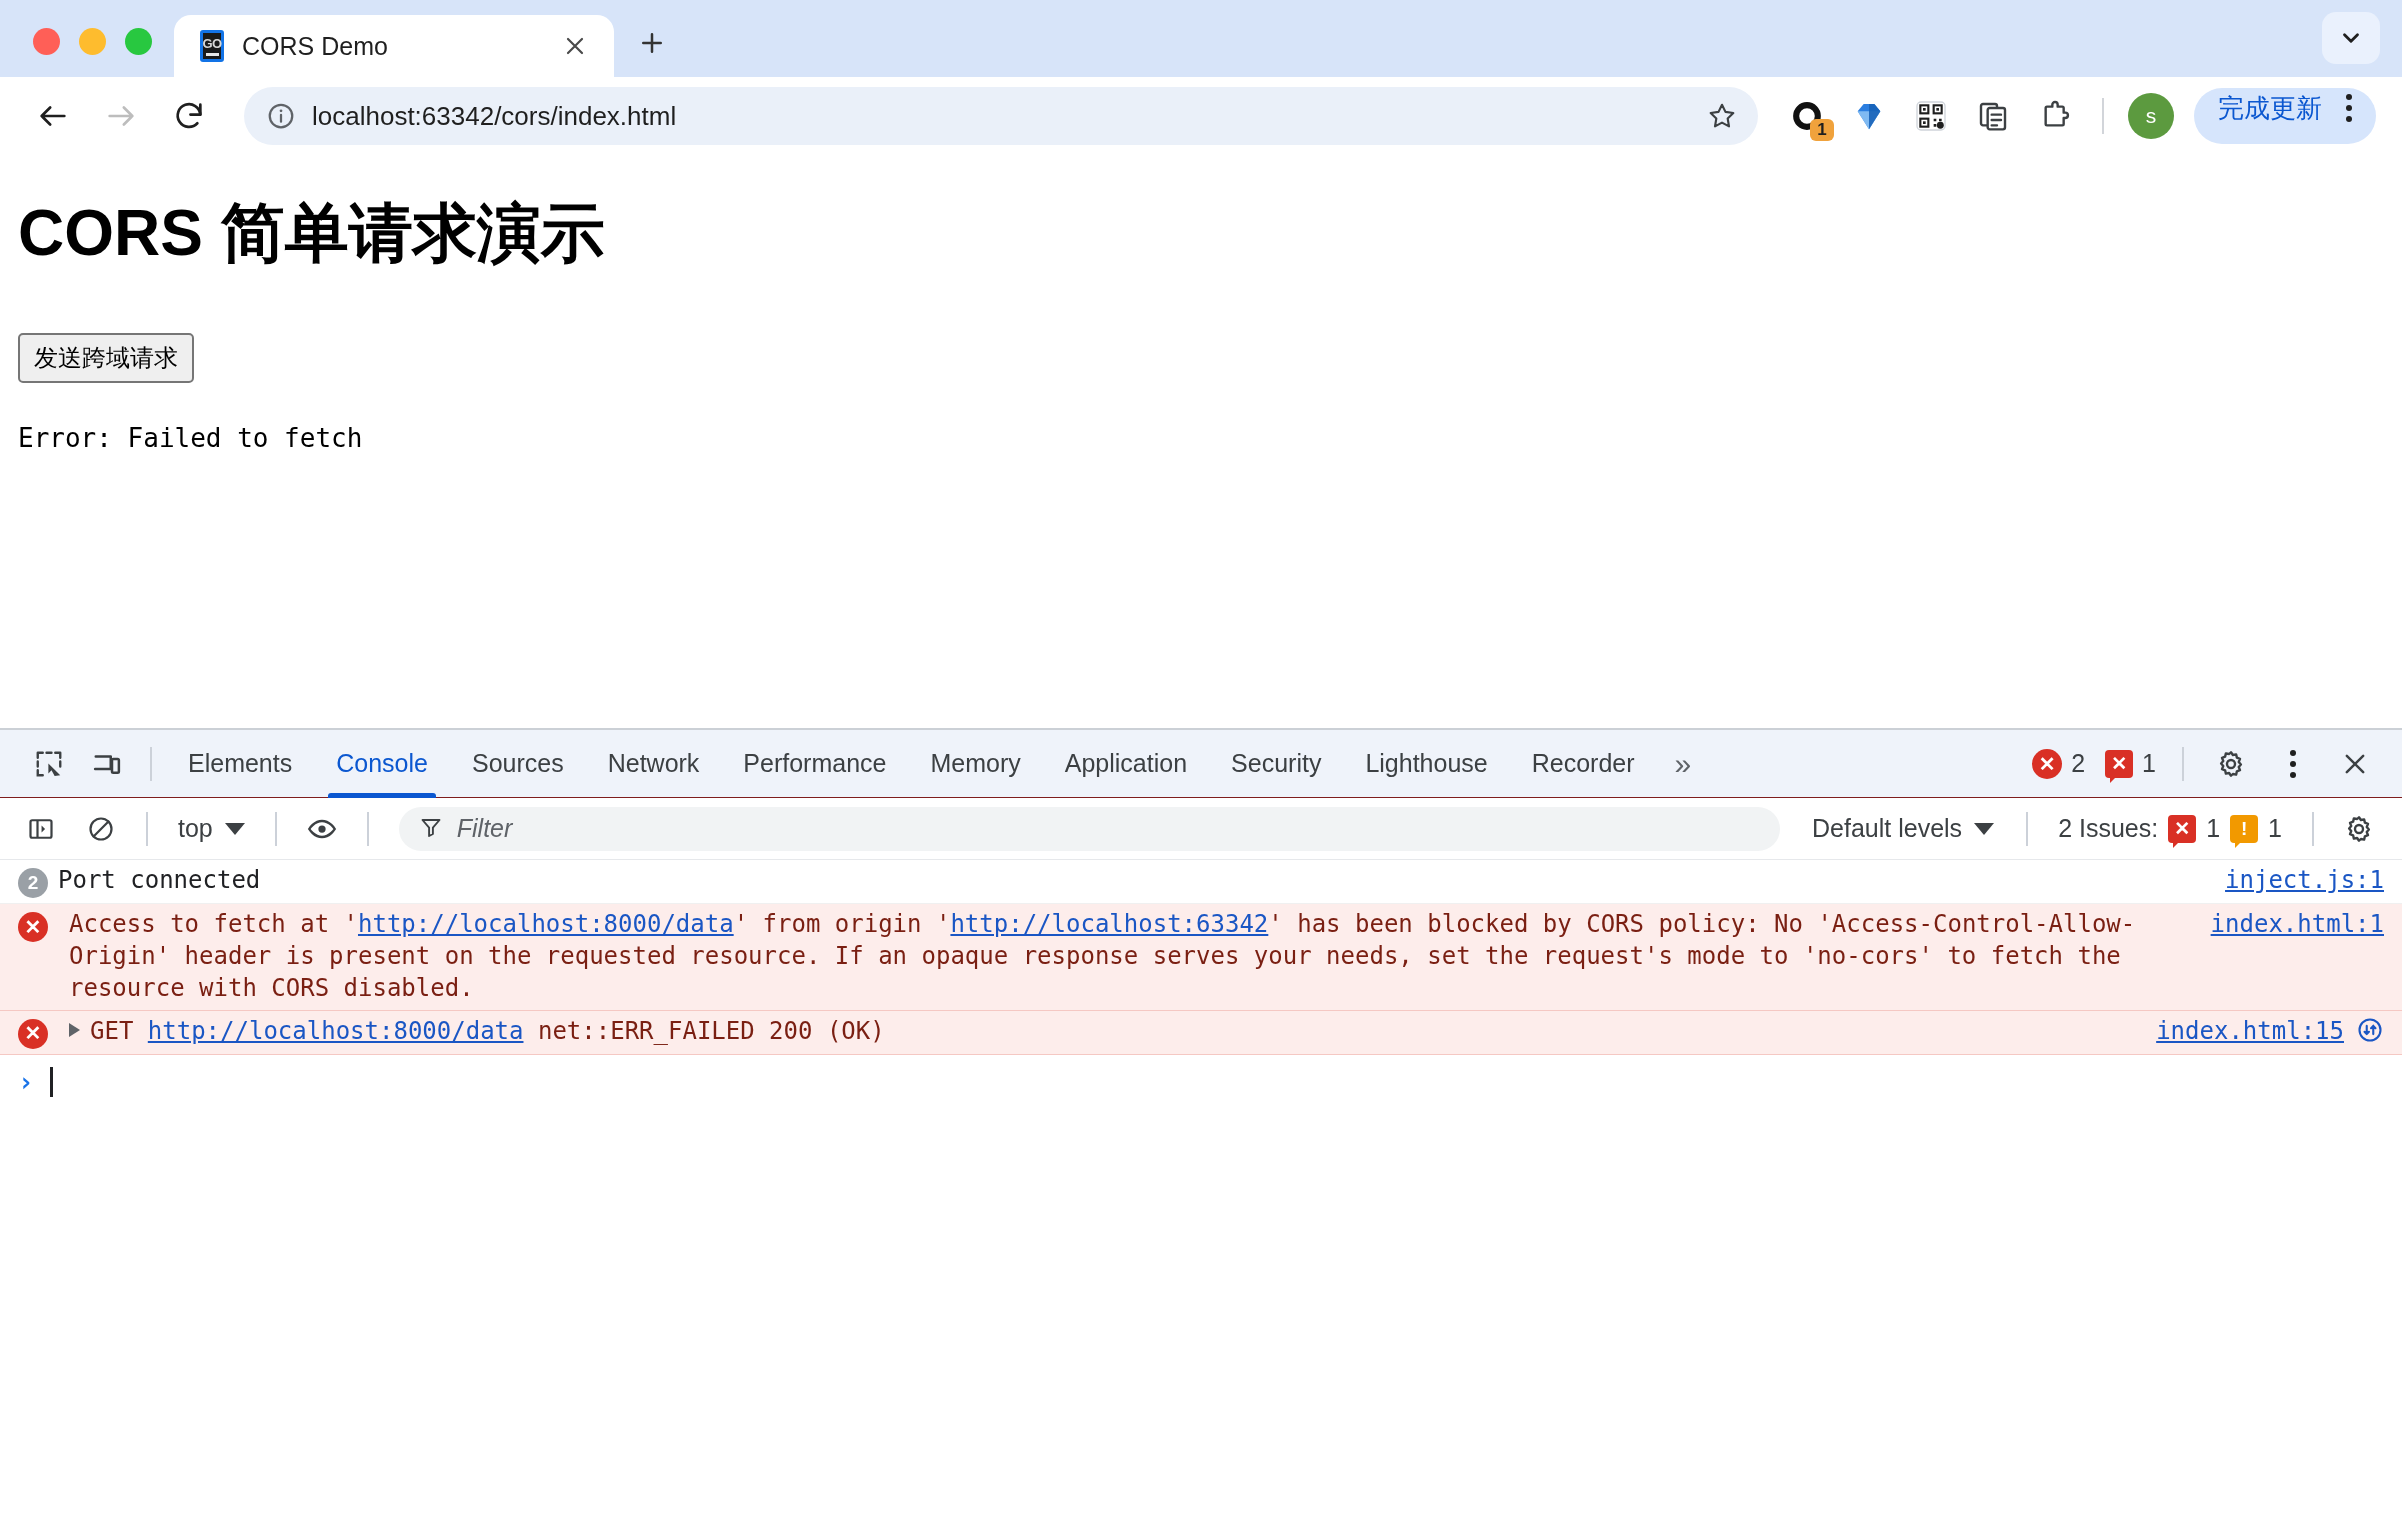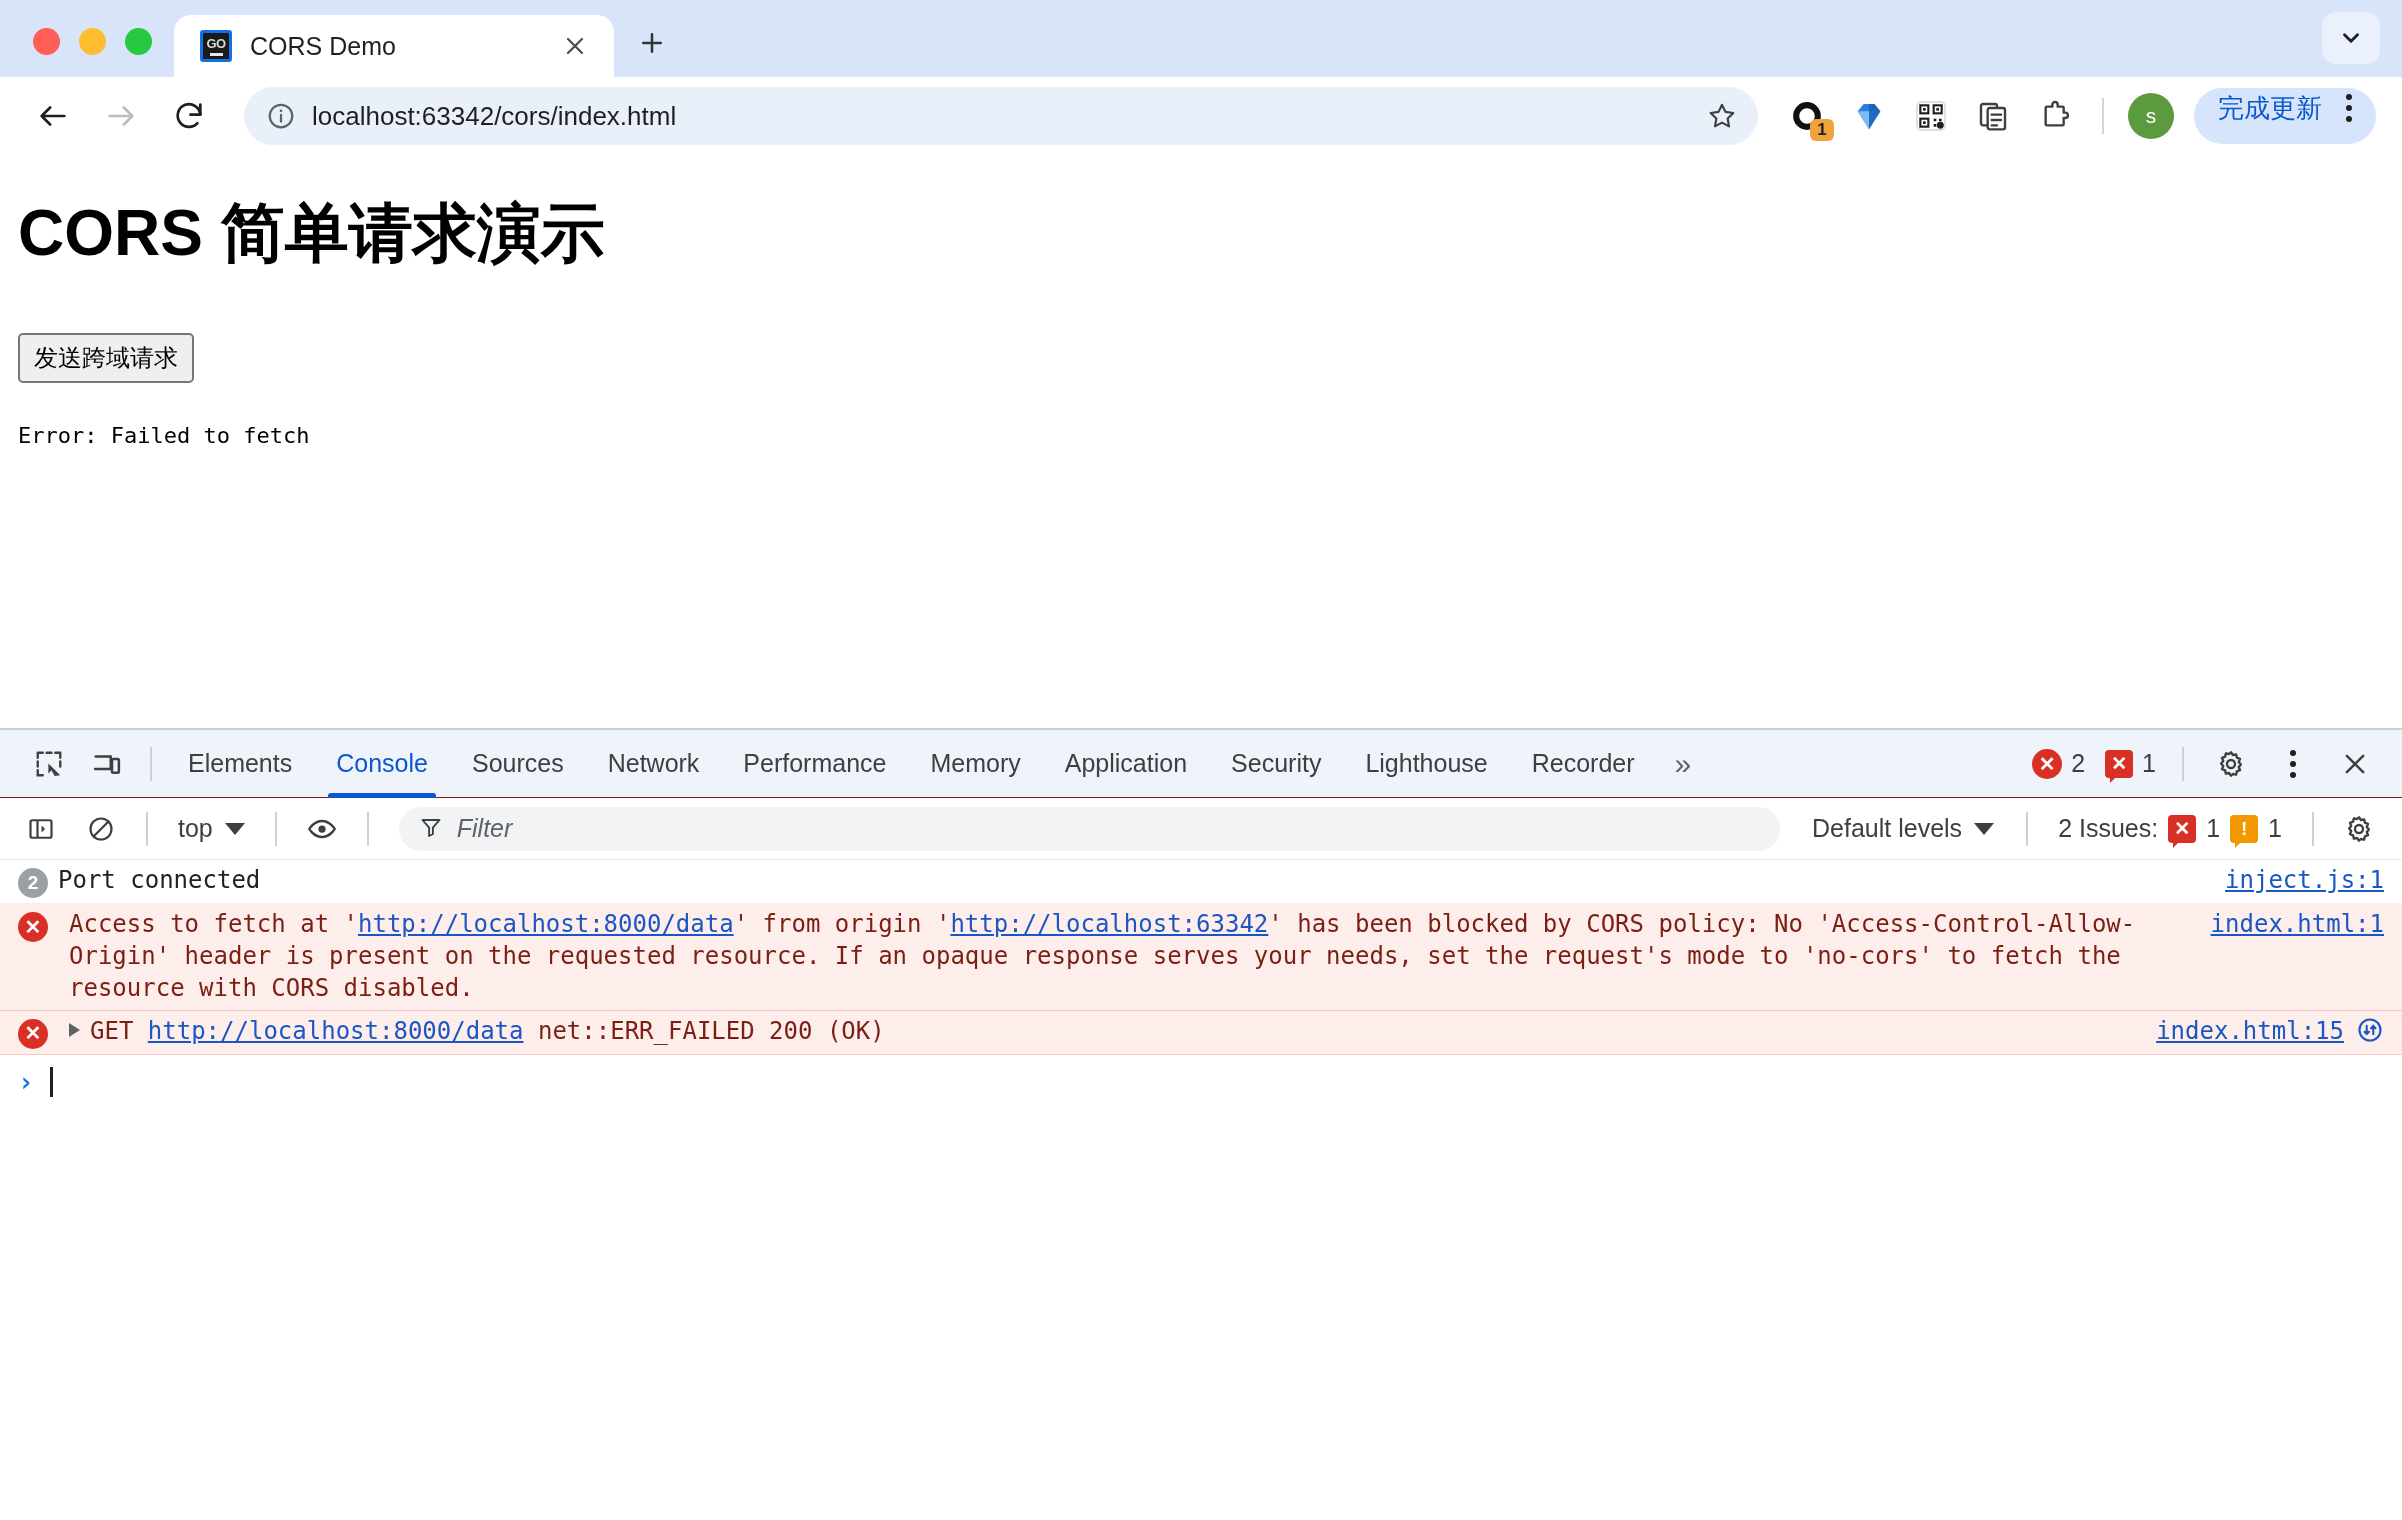--- a/index.html
+++ b/index.html
@@ -32,21 +32,21 @@
   .tab {
     width: 440px; height: 62px;
     background: #ffffff;
     border-radius: 17px 17px 0 0;
     display: flex; align-items: center;
     padding: 0 20px 0 26px;
     position: relative;
     gap: 18px;
   }
   .favicon {
-    width: 32px; height: 32px;
+    width: 24px; height: 32px;
     background: #1a1a1a;
     border: 3px solid #1273e6;
     border-radius: 3px;
     display: flex; flex-direction: column;
     align-items: center; justify-content: center;
     flex: none;
   }
   .favicon .go {
     color: #d8d8d8; font-size: 13px; font-weight: 700;
     font-family: "Liberation Sans", sans-serif;
@@ -147,21 +147,21 @@
     font-size: 24px; color: #000;
     background: #efefef;
     border: 2px solid #767676;
     border-radius: 5px;
     padding: 7px 14px;
     font-family: "Liberation Sans", sans-serif;
   }
   .page-result {
     margin-top: 40px;
     font-family: "DejaVu Sans Mono", monospace;
-    font-size: 22px; color: #000;
+    font-size: 26px; color: #000;
   }
 
   
   .devtools {
     border-top: 2px solid #cbd0d6;
     background: #ffffff;
     height: 750px;
     display: flex; flex-direction: column;
   }
   .dt-tabbar {

